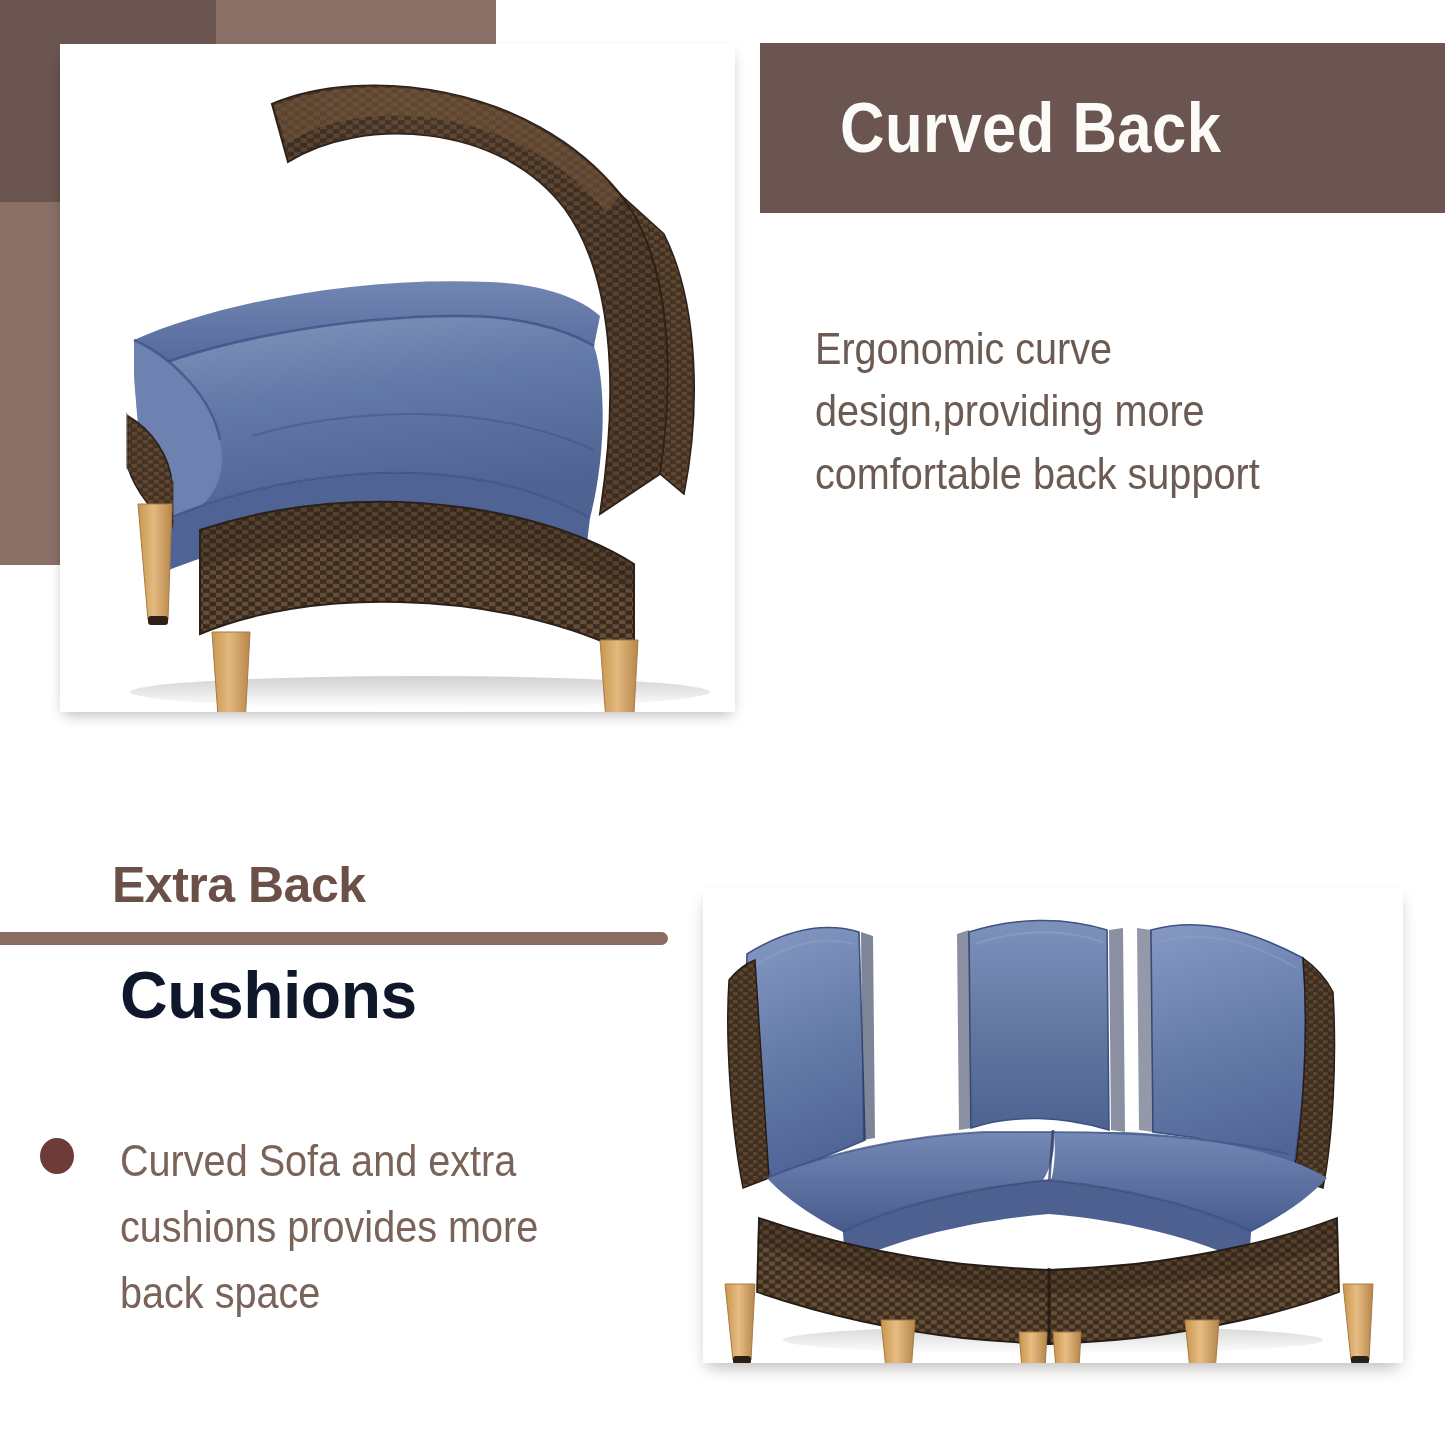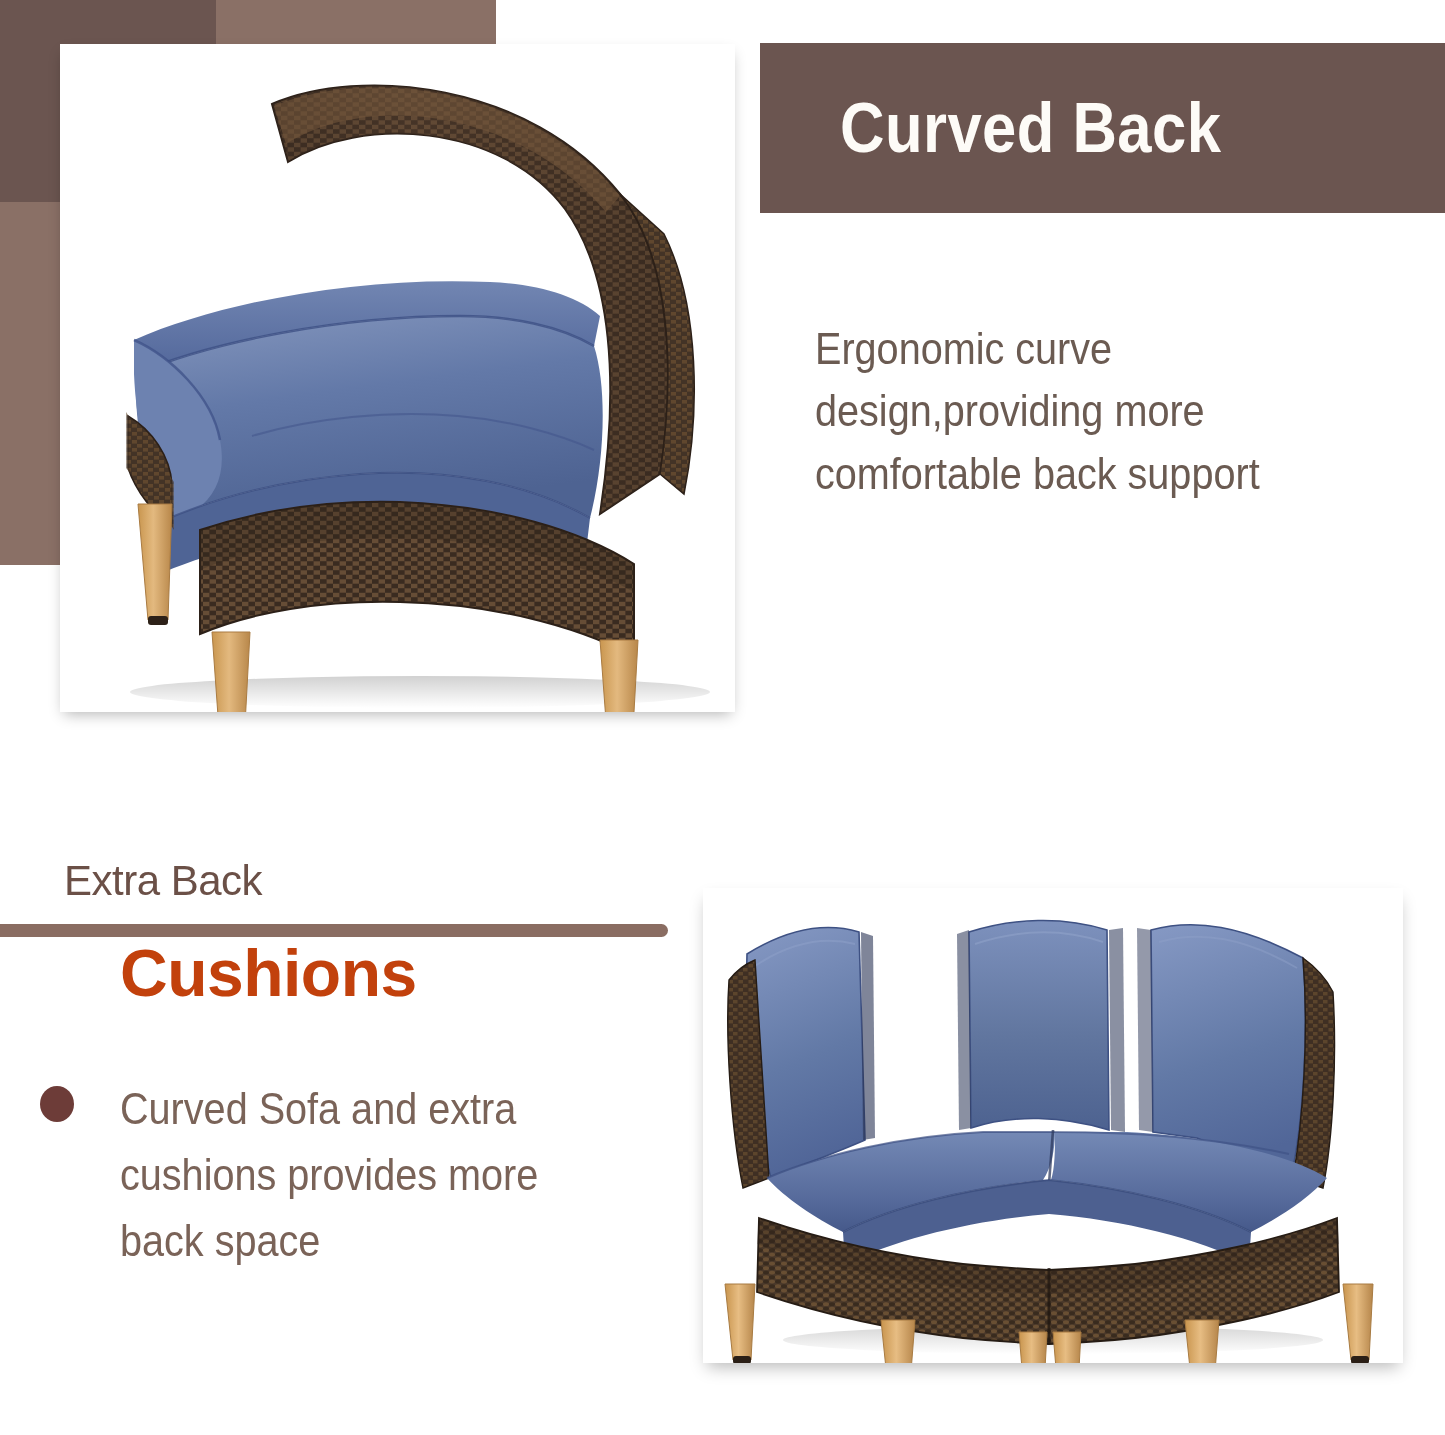--- a/index.html
+++ b/index.html
@@ -68,48 +68,49 @@
     font-family:"Liberation Sans", sans-serif;
     transform:scaleX(.9);
     transform-origin:left top;
   }
 
   
   .head-block{
     position:absolute; left:0px; top:860px; width:700px;
   }
   .head-line1{
-    margin-left:64px;
+    margin-left:112px;
     color:#6b5047;
-    font-size:42px;
-    font-weight:400;
+    font-size:50px;
+    font-weight:700;
     letter-spacing:-.5px;
     line-height:1.0;
     font-family:"Liberation Sans", sans-serif;
   }
   .head-rule{
     margin-top:22px;
     width:668px;
     height:13px;
     background:#8a6d62;
     border-radius:0 7px 7px 0;
   }
   .head-line2{
+    margin-top:14px;
     margin-left:120px;
-    color:#c2410c;
+    color:#0f172a;
     font-size:66px;
     font-weight:700;
     letter-spacing:-.5px;
     line-height:1.1;
     font-family:"Liberation Sans", sans-serif;
   }
 
   
   .bullet-row{
-    position:absolute; left:40px; top:1076px; width:640px;
+    position:absolute; left:40px; top:1128px; width:640px;
     display:flex; align-items:flex-start;
   }
   .bullet-dot{
     flex:0 0 auto;
     width:34px; height:36px;
     border-radius:50%;
     background:#6d3c38;
     margin-top:10px;
   }
   .bullet-text{

